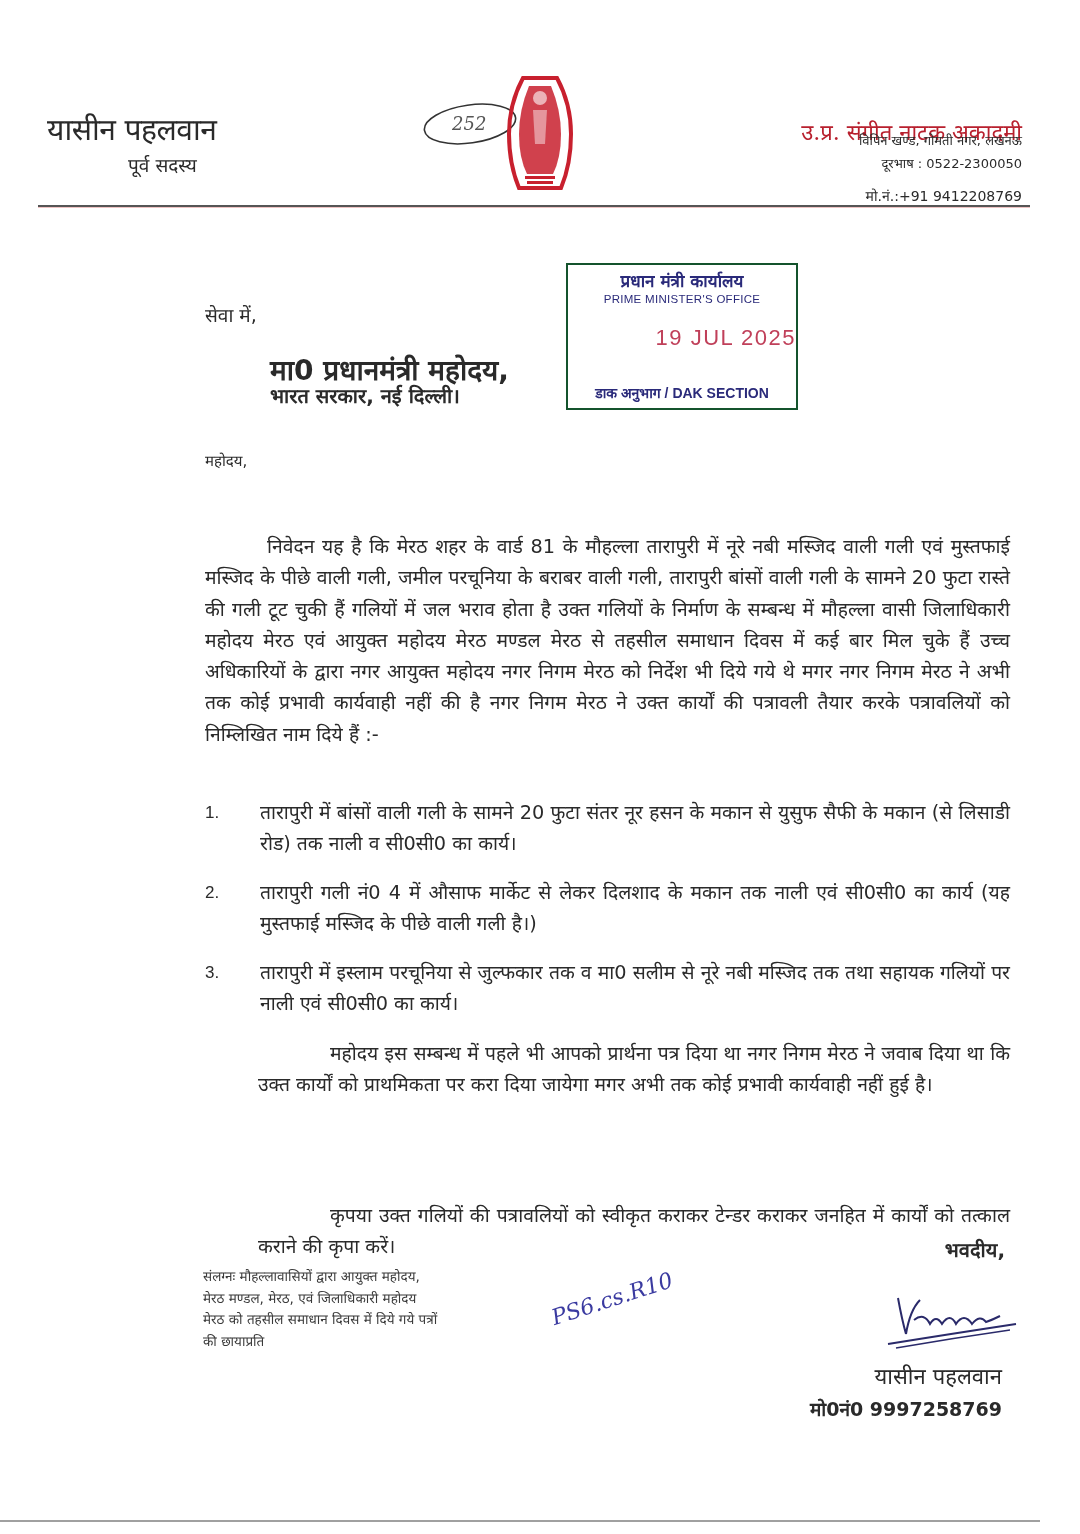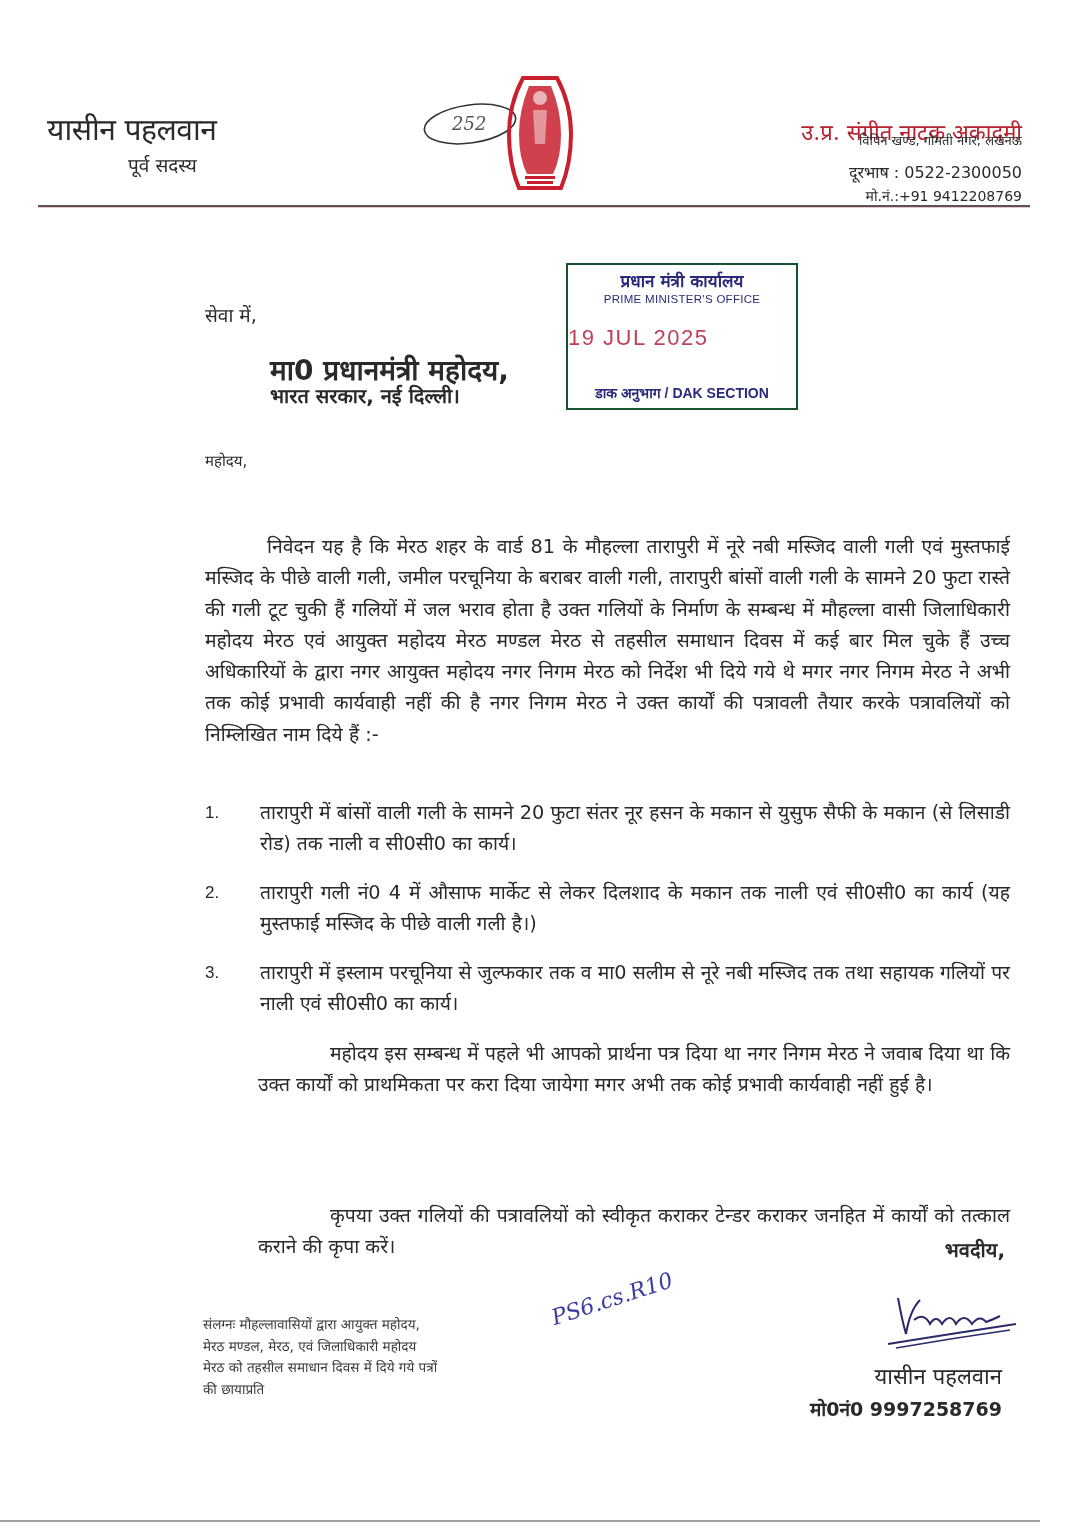--- a/index.html
+++ b/index.html
@@ -7,49 +7,49 @@
     width:1080px; height:1534px; background:#ffffff; position:relative; overflow:hidden;
     font-family:"DejaVu Sans", sans-serif; color:#2a2a2a;
   }
   .abs { position:absolute; }
   
   .lh-name { left:47px; top:108px; font-size:30px; color:#b8202e; font-family:"DejaVu Serif", serif; letter-spacing:-0.5px; }
   .lh-role { left:128px; top:152px; font-size:19px; color:#2a2a2a; font-family:"DejaVu Serif", serif; }
   .org-name { right:58px; top:116px; font-size:22px; color:#b8202e; font-family:"DejaVu Serif", serif; text-align:right; }
   .org-line { right:58px; font-size:13px; color:#333; text-align:right; }
   .org-addr { top:131px; }
-  .org-phone { top:161px; font-family:"Liberation Sans", sans-serif; font-size:16px; }
+  .org-phone { top:154px; font-family:"Liberation Sans", sans-serif; font-size:13px; }
   .org-mobile { top:186px; font-family:"Liberation Sans", sans-serif; font-size:14px; }
   .header-rule { left:38px; top:205px; width:992px; height:2px; background:#555; }
   .header-rule2 { left:38px; top:207px; width:992px; height:1px; background:#d88; opacity:.5; }
   
   .logo { left:505px; top:74px; width:70px; height:118px; }
   .ref-oval { left:422px; top:100px; width:100px; height:48px; }
   
   .stamp { left:566px; top:263px; width:232px; height:147px; border:2px solid #14532d; box-sizing:border-box; }
   .stamp-hi { position:absolute; left:0; right:0; top:4px; text-align:center; font-size:17px; font-weight:bold; color:#2a2a7a; font-family:"DejaVu Serif", serif; }
   .stamp-en { position:absolute; left:0; right:0; top:28px; text-align:center; font-size:11.5px; color:#2a2a7a; font-family:"Liberation Sans", sans-serif; letter-spacing:.3px; }
-  .stamp-date { position:absolute; left:0; right:0; top:60px; text-align:left; font-size:22px; color:#c0405a; font-family:"Liberation Sans", sans-serif; letter-spacing:1.5px; }
+  .stamp-date { position:absolute; left:0; right:0; top:60px; text-align:right; font-size:22px; color:#c0405a; font-family:"Liberation Sans", sans-serif; letter-spacing:1.5px; }
   .stamp-sec { position:absolute; left:0; right:0; top:118px; text-align:center; font-size:14px; color:#2a2a7a; font-family:"Liberation Sans", sans-serif; font-weight:bold; }
   
   .txt { font-family:"DejaVu Sans", sans-serif; color:#2a2a2a; }
   .salute { left:205px; top:302px; font-size:19px; }
   .addr1 { left:270px; top:350px; font-size:28px; font-weight:bold; }
   .addr2 { left:270px; top:382px; font-size:20px; font-weight:bold; }
   .mahoday { left:205px; top:450px; font-size:15px; }
   .para { left:205px; width:805px; font-size:19.3px; line-height:31.3px; text-align:justify; text-align-last:left; }
   .p1 { top:495px; text-indent:62px;margin-top:36px; }
   .list { left:205px; width:805px; }
   .li { position:absolute; left:0; width:805px; font-size:19.3px; line-height:31px; }
   .li-num { position:absolute; left:0; top:0; width:30px; font-family:"Liberation Sans", sans-serif; font-size:17px; }
   .li-text { position:absolute; left:55px; top:0; width:750px; text-align:justify; text-align-last:left; }
   .p2 { left:258px; width:752px; top:1038px; text-indent:72px; }
   .p3 { left:258px; width:752px; top:1152px; text-indent:72px;margin-top:48px; }
   .closing { right:75px; top:1236px; font-size:20px; font-weight:bold; }
-  .encl { left:203px; top:1266px; font-size:13.5px; line-height:21.5px; color:#3a3a3a;margin-top:48px; }
+  .encl { left:203px; top:1266px; font-size:13.5px; line-height:21.5px; color:#3a3a3a; }
   .hand-note { left:556px; top:1305px; font-size:22px; color:#3a3aa0; font-family:"DejaVu Serif", serif; font-style:italic; transform:rotate(-18deg); transform-origin:left bottom; }
   .signature { left:880px; top:1290px; width:140px; height:60px; }
   .sign-name { right:78px; top:1360px; font-size:22px; }
   .sign-mobile { right:78px; top:1396px; font-size:19px; font-weight:bold; }
   .bottom-rule { left:0; top:1520px; width:1040px; height:2px; background:#777; opacity:.7; }
 </style>
 </head>
 <body>
 
 <div class="abs txt lh-name">यासीन पहलवान</div>

